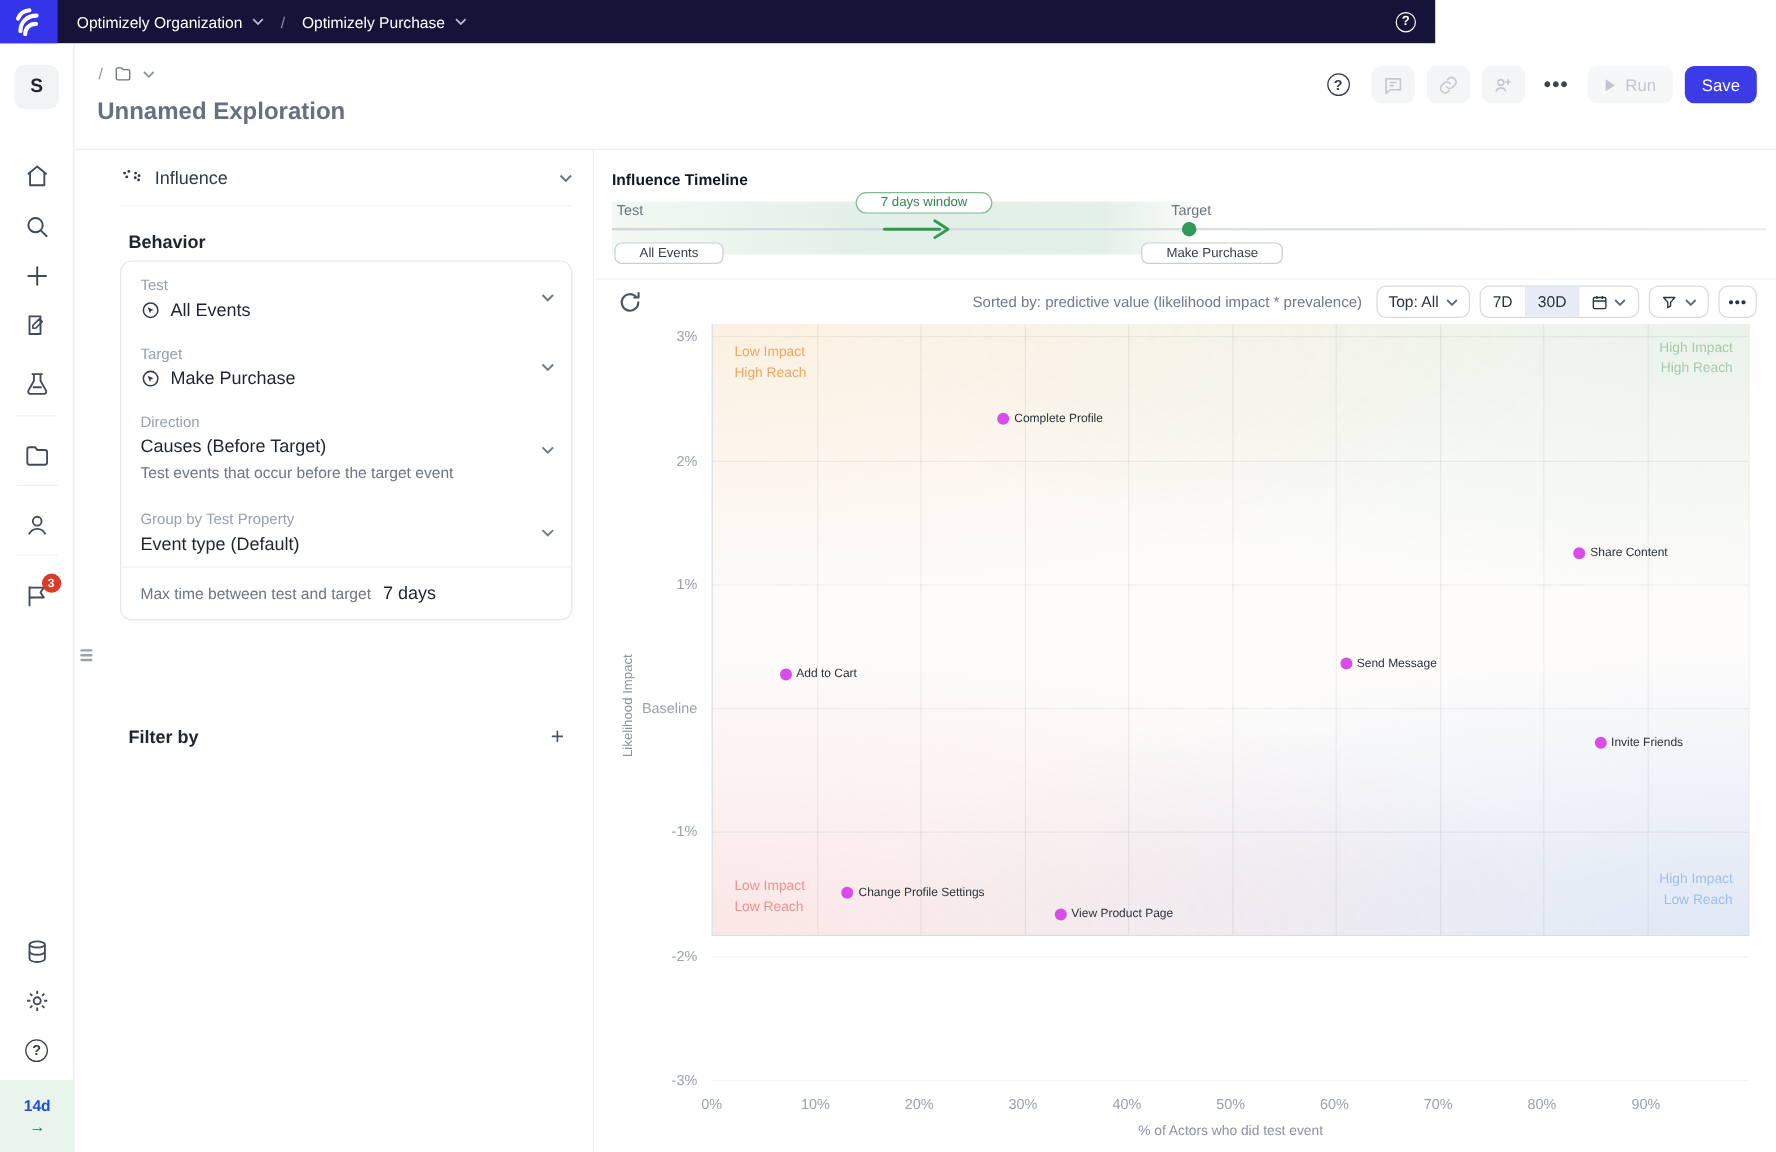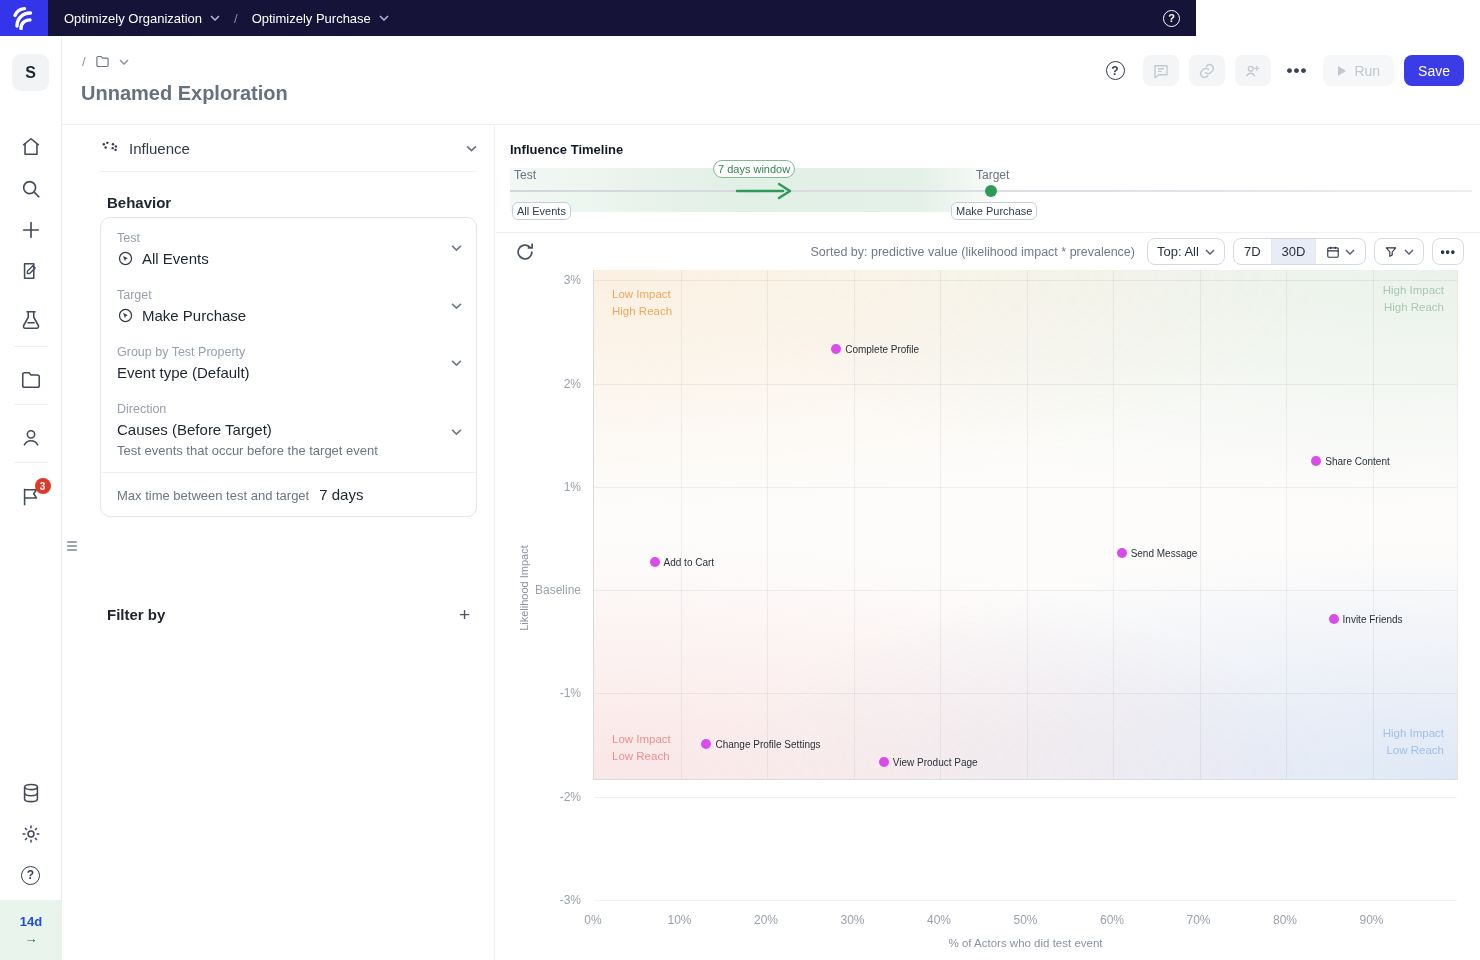--- a/index.html
+++ b/index.html
@@ -62,21 +62,21 @@
 
   
   .timeline-title { position:absolute; left:510px; top:142px; font-size:13px; font-weight:700; color:#111827; }
   .tl { position:absolute; left:510px; top:158px; width:962px; height:68px; }
   .tl-line { position:absolute; left:0; top:32px; width:100%; height:2px; background:linear-gradient(90deg,#d2d6dc,#dfe2e7 70%,#ebedf0); }
   .tl-band { position:absolute; left:0; top:10px; width:482px; height:44px; background:linear-gradient(90deg, rgba(72,158,98,0.07) 0%, rgba(72,158,98,0.16) 48%, rgba(72,158,98,0.15) 85%, rgba(72,158,98,0.04) 100%); }
   .tl-test-label { position:absolute; left:4px; top:10px; font-size:12px; color:#6b7280; }
   .tl-target-label { position:absolute; left:466px; top:10px; font-size:12px; color:#6b7280; }
   .tl-arrow { position:absolute; left:225px; top:22px; color:#2f9a58; }
   .tl-dot { position:absolute; left:475px; top:27px; width:12px; height:12px; border-radius:50%; background:#2f9a58; }
-  .tl-pill { position:absolute; font-size:11px; background:#fff; border-radius:6px; padding:2px 4px; white-space:nowrap; cursor:pointer; }
+  .tl-pill { position:absolute; font-size:11px; background:#fff; border-radius:6px; padding:2px 20px; white-space:nowrap; cursor:pointer; }
   .tl-window { left:203px; top:2px; border:1px solid #7fba90; color:#338352; border-radius:10px; }
   .tl-start { left:2px; top:44px; border:1px solid #c9ced6; color:#333c49; }
   .tl-end { left:441px; top:44px; border:1px solid #c9ced6; color:#333c49; }
   .tl-bottom-sep { position:absolute; left:496px; top:232px; right:0; height:1px; background:#eff1f3; }
 
   
   .chart-toolbar { position:absolute; left:514px; right:16px; top:238px; height:27px; display:flex; align-items:center; }
   .refresh-btn { width:22px; height:22px; color:#4a5563; cursor:pointer; }
   .ct-right { margin-left:auto; display:flex; align-items:center; gap:8px; }
   .sorted-by { font-size:12.5px; color:#71798a; margin-right:4px; }
@@ -325,37 +325,37 @@
               <path d="M8.5 8.5l7 3.2-3.1 1.1-1.1 3.1z" fill="#333c4a" stroke="none"></path>
             </svg>
           <span>Make Purchase</span>
         </div>
         <span class="chev">
             <svg width="11" height="7" viewBox="0 0 10 6">
               <path d="M1 1l4 4 4-4" fill="none" stroke="currentColor" stroke-width="1.5"></path>
             </svg>
           </span>
       </div>
-      <div class="field">
-        <div class="flabel">Group by Test Property</div>
-        <div class="fvalue">
-            <span>Event type (Default)</span>
-          </div>
-        <span class="chev">
-            <svg width="11" height="7" viewBox="0 0 10 6">
-              <path d="M1 1l4 4 4-4" fill="none" stroke="currentColor" stroke-width="1.5"></path>
-            </svg>
-          </span>
-      </div>
       <div class="field" style="padding-bottom:14px;">
         <div class="flabel">Direction</div>
         <div class="fvalue">
             <span>Causes (Before Target)</span>
           </div>
         <div class="fdesc">Test events that occur before the target event</div>
+        <span class="chev">
+            <svg width="11" height="7" viewBox="0 0 10 6">
+              <path d="M1 1l4 4 4-4" fill="none" stroke="currentColor" stroke-width="1.5"></path>
+            </svg>
+          </span>
+      </div>
+      <div class="field">
+        <div class="flabel">Group by Test Property</div>
+        <div class="fvalue">
+            <span>Event type (Default)</span>
+          </div>
         <span class="chev">
             <svg width="11" height="7" viewBox="0 0 10 6">
               <path d="M1 1l4 4 4-4" fill="none" stroke="currentColor" stroke-width="1.5"></path>
             </svg>
           </span>
       </div>
       <div class="maxtime-row">
         <span class="mlabel">Max time between test and target</span>
         <span class="mvalue">7 days</span>
       </div>

